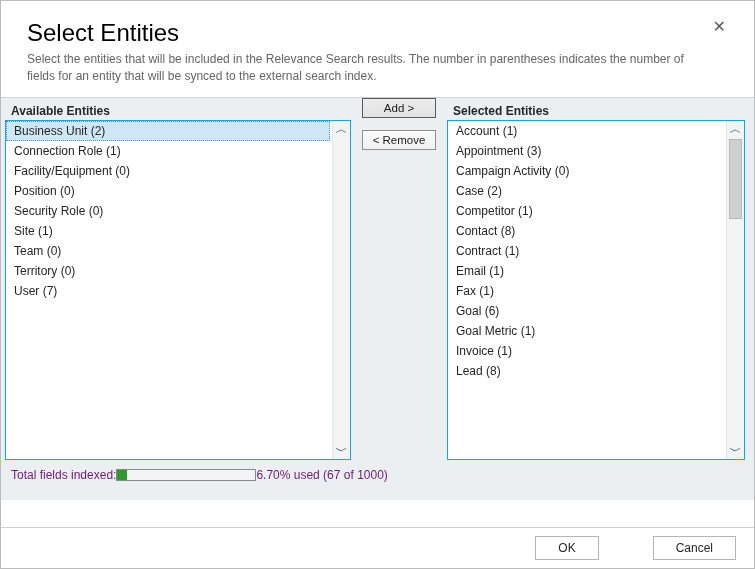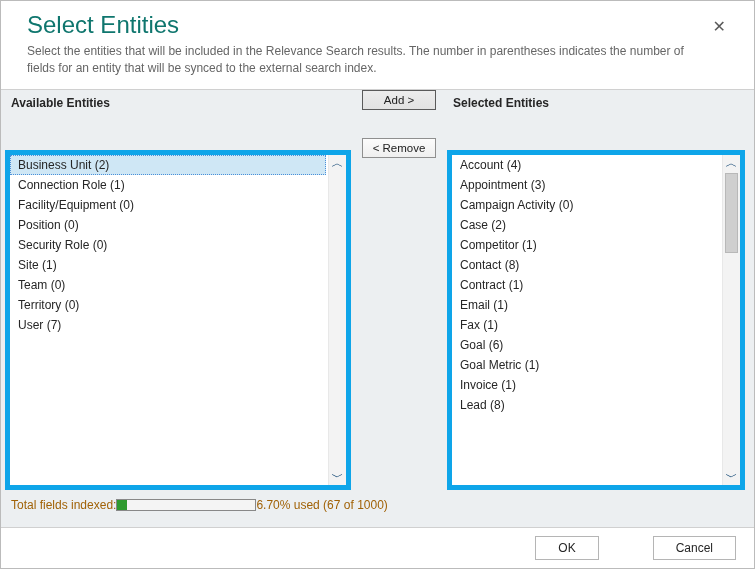--- a/index.html
+++ b/index.html
@@ -17,22 +17,22 @@
   }
   .header {
     padding: 10px 26px 12px 26px;
     border-bottom: 1px solid #d0d0d0;
     position: relative;
     background: #fff;
   }
   .title {
     font-size: 24px;
     font-weight: 300;
-    color: #0f766e;
-    margin: 0 0 4px 0;
+    color: #000000;
+    margin: 8px 0 4px 0;
   }
   .subtitle {
     font-size: 12px;
     color: #666;
     line-height: 1.4;
     max-width: 670px;
   }
   .close-x {
     position: absolute;
     top: 18px;
@@ -64,25 +64,24 @@
     flex: 0 0 298px;
   }
   .pane-header {
     font-weight: 700;
     color: #262626;
     font-size: 12px;
     padding: 6px 0 2px 6px;
   }
   .listbox {
     background: #fff;
-    border: 5px solid #0ea5e9;
+    border: 1px solid #0ea5e9;
     height: 340px;
     position: relative;
     overflow: hidden;
-    margin-top: 38px;
   }
   .list-inner {
     position: absolute;
     top: 0; left: 0; right: 20px; bottom: 0;
     overflow: hidden;
   }
   .list-item {
     padding: 3px 8px;
     font-size: 12px;
     color: #262626;
@@ -120,42 +119,42 @@
     width: 13px;
     background: #cfcfcf;
     border: 1px solid #b8b8b8;
   }
   .middle-col {
     flex: 0 0 96px;
     display: flex;
     flex-direction: column;
     justify-content: center;
     align-items: center;
-    gap: 28px;
+    gap: 12px;
     padding: 0 6px;
   }
   .btn {
     font-family: inherit;
     font-size: 11.5px;
     background: linear-gradient(#fcfcfc,#efefef);
     border: 1px solid #8f8f8f;
     padding: 3px 10px;
     cursor: pointer;
     min-width: 74px;
     text-align: center;
     color: #222;
   }
   .btn.pressed {
     background: linear-gradient(#ececec,#e2e2e2);
     border-color: #5a5a5a;
   }
   .status-row {
     padding: 8px 10px 18px 10px;
     font-size: 12px;
-    color: #a16207;
+    color: #701a75;
     display: flex;
     align-items: center;
     background: #eceff1;
   }
   .progress {
     width: 140px;
     height: 12px;
     border: 1px solid #888;
     background: #f4f4f4;
     position: relative;
@@ -222,21 +221,21 @@
 
     <div class="middle-col">
       <button class="btn pressed">Add &gt;</button>
       <button class="btn">&lt; Remove</button>
     </div>
 
     <div class="pane pane-right">
       <div class="pane-header">Selected Entities</div>
       <div class="listbox">
         <div class="list-inner" id="selected-list">
-            <div class="list-item">Account (4)</div>
+            <div class="list-item">Account (1)</div>
             <div class="list-item">Appointment (3)</div>
             <div class="list-item">Campaign Activity (0)</div>
             <div class="list-item">Case (2)</div>
             <div class="list-item">Competitor (1)</div>
             <div class="list-item">Contact (8)</div>
             <div class="list-item">Contract (1)</div>
             <div class="list-item">Email (1)</div>
             <div class="list-item">Fax (1)</div>
             <div class="list-item">Goal (6)</div>
             <div class="list-item">Goal Metric (1)</div>

